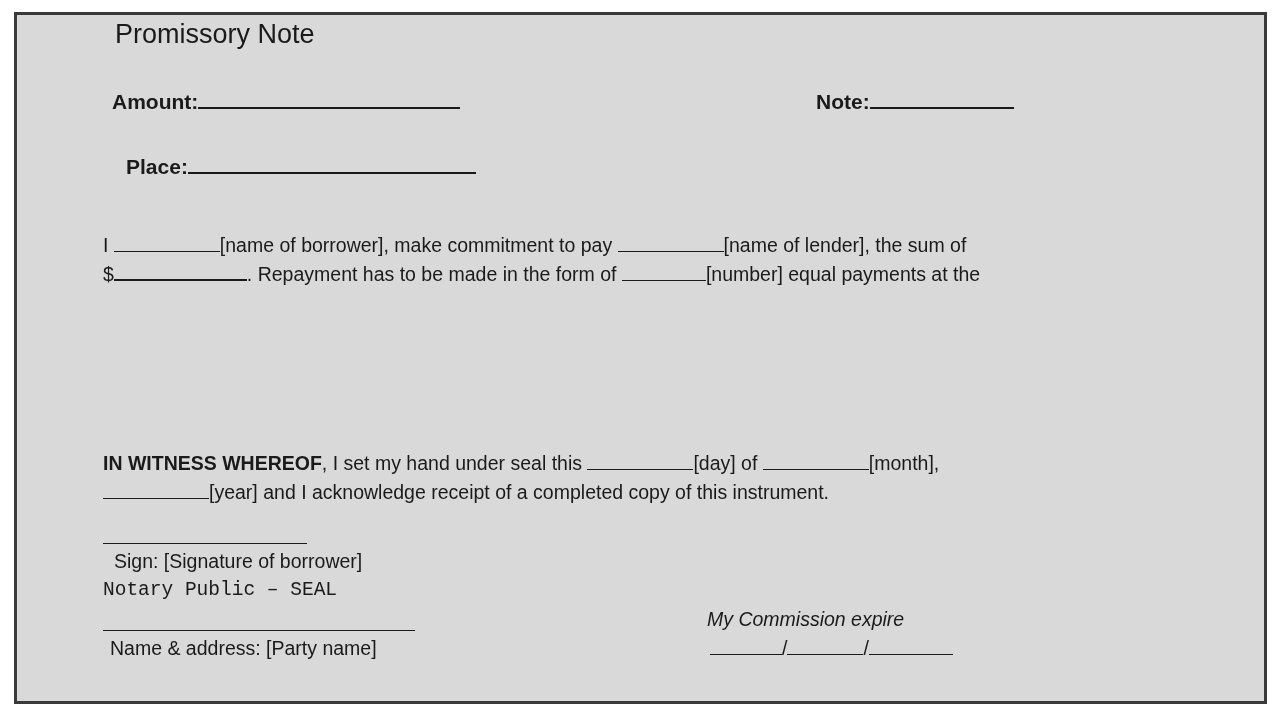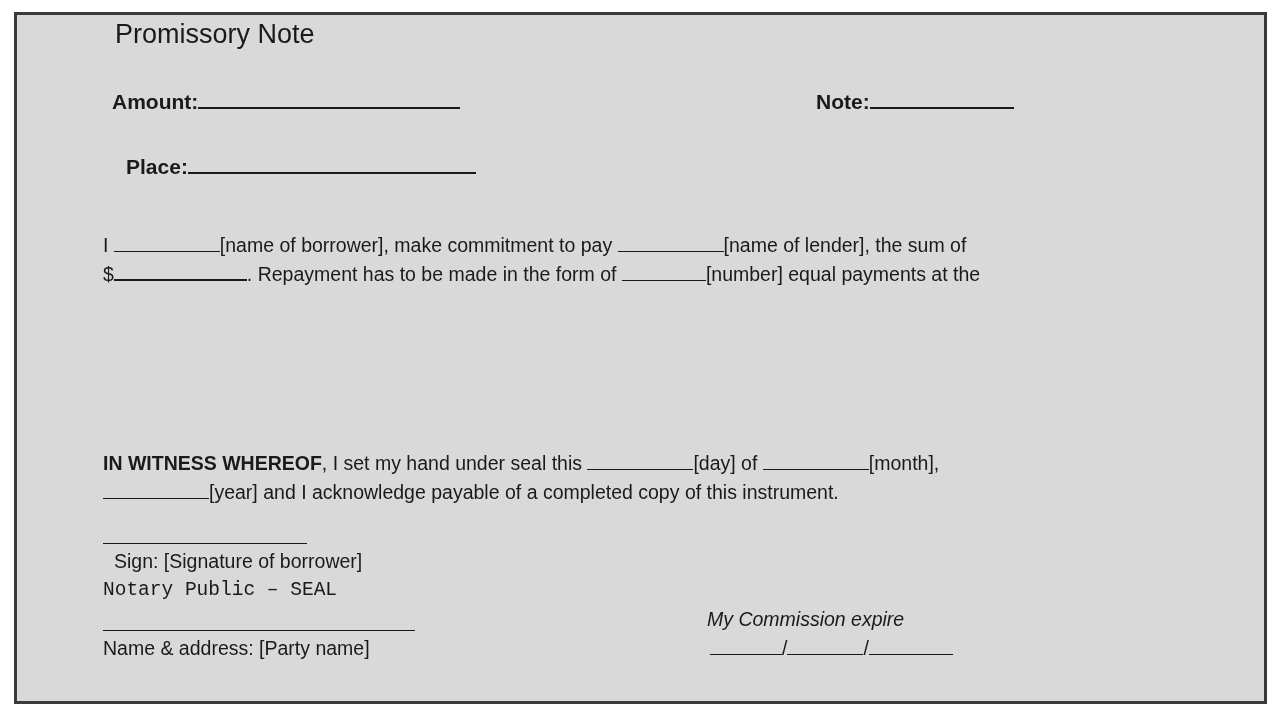--- a/index.html
+++ b/index.html
@@ -43,26 +43,26 @@
   <div>
     <span>$</span><span class="b2" style="width:133px;"></span><span>. Repayment has to be made in the form of </span><span class="b" style="width:84px;"></span><span>[number] equal payments at the</span>
   </div>
 </div>
 
 <div class="abs body-text" style="left:103px; top:403px;margin-top:46px;">
   <div>
     <span class="bold">IN WITNESS WHEREOF</span><span>, I set my hand under seal this </span><span class="b" style="width:106px;"></span><span>[day] of </span><span class="b" style="width:106px;"></span><span>[month],</span>
   </div>
   <div>
-    <span class="b" style="width:106px;"></span><span>[year] and I acknowledge payable of a completed copy of this instrument.</span>
+    <span class="b" style="width:106px;"></span><span>[year] and I acknowledge receipt of a completed copy of this instrument.</span>
   </div>
 </div>
 
 <div class="line" style="left:103px; top:543px; width:204px;"></div>
 <div class="abs body-text" style="left:103px; top:547px;margin-left:11px;">Sign: [Signature of borrower]</div>
 <div class="abs body-text" style="left:103px; top:576px;font-family:Liberation Mono, monospace;">Notary Public – SEAL</div>
 <div class="line" style="left:103px; top:630px; width:312px;"></div>
-<div class="abs body-text" style="left:103px; top:634px;">Name &amp; address: [Party name]</div>
+<div class="abs body-text" style="left:110px; top:634px;">Name &amp; address: [Party name]</div>
 
 <div class="abs body-text" style="left:707px; top:605px;font-style:italic;">My Commission expire</div>
 <div class="abs body-text" style="left:710px; top:634px;">
   <span class="b" style="width:72px;"></span><span>/</span><span class="b" style="width:76px;"></span><span>/</span><span class="b" style="width:84px;"></span>
 </div>
 
 </body></html>

